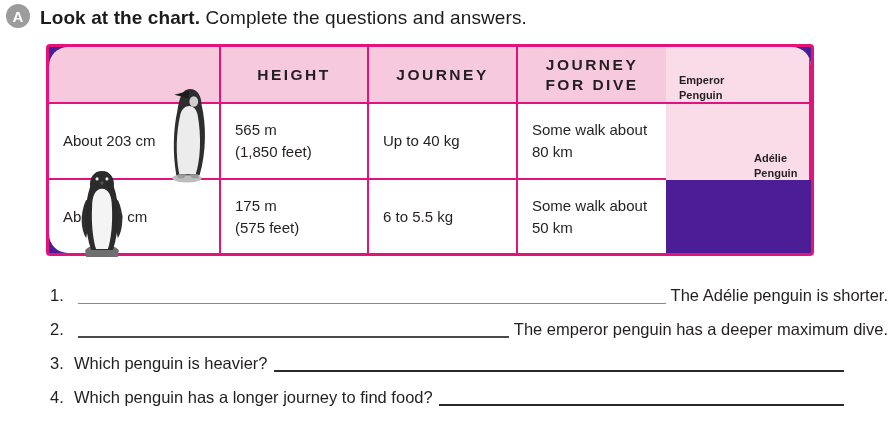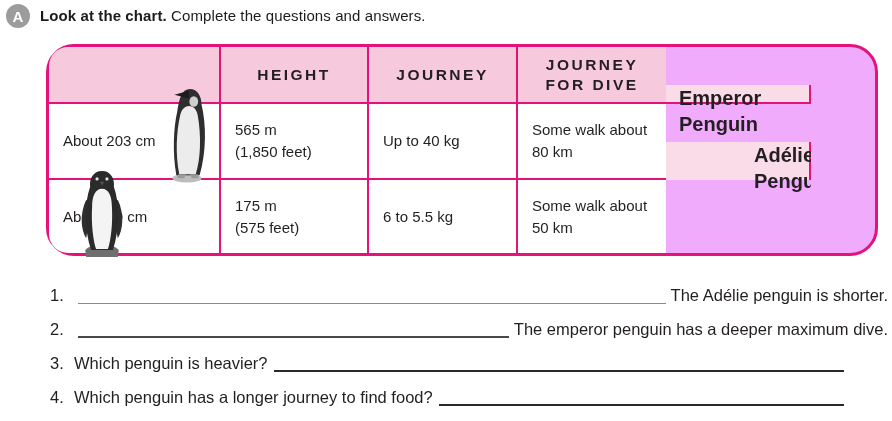--- a/index.html
+++ b/index.html
@@ -16,31 +16,31 @@
   
   .badge {
     position: absolute; left: 6px; top: 4px;
     width: 24px; height: 24px; border-radius: 50%;
     background: #9c9c9c; color: #ffffff;
     display: flex; align-items: center; justify-content: center;
     font-weight: bold; font-size: 15px;
   }
   .instruction {
     position: absolute; left: 40px; top: 7px;
-    font-size: 15px; letter-spacing: 0.1px;
+    font-size: 19px; letter-spacing: 0.1px;
   }
   .instruction .b { font-weight: bold; }
 
   
   .table-wrap {
     position: absolute; left: 46px; top: 44px;
-    width: 832px; height: 212px;
+    width: 768px; height: 212px;
     border: 3px solid #e3137b;
-    border-radius: 28px;
-    background: #f0abfc;
+    border-radius: 4px;
+    background: #4c1d95;
   }
   .grid {
     width: 762px; height: 206px;
     border-radius: 19px;
     overflow: hidden;
     display: grid;
     grid-template-columns: 172px 148px 149px 148px 145px;
     grid-template-rows: 57px 76px 73px;
   }
   .cell { background: #ffffff; }
@@ -49,22 +49,22 @@
   .thead {
     background: #f6c9dd;
     display: flex; align-items: center; justify-content: center;
     text-align: center;
     font-weight: bold; font-size: 15.5px; letter-spacing: 2.5px;
     line-height: 1.25; color: #231f20;
     padding: 0 6px;
   }
   .name-cell {
     background: #fadce8;
-    display: flex; flex-direction: column; justify-content: flex-start;
-    font-weight: bold; font-size: 20px; line-height: 1.3; color: #231f20; margin-top: 38px;
+    display: flex; flex-direction: column; justify-content: flex-end;
+    font-weight: bold; font-size: 11px; line-height: 1.3; color: #231f20;
   }
   .name-cell.emperor { padding-left: 13px; padding-right: 62px; }
   .name-cell.adelie  { padding-left: 88px; }
   .data-cell {
     display: flex; flex-direction: column; justify-content: center;
     padding-left: 14px; padding-right: 8px;
     font-size: 15px; line-height: 1.45; color: #231f20;
   }
 
   

